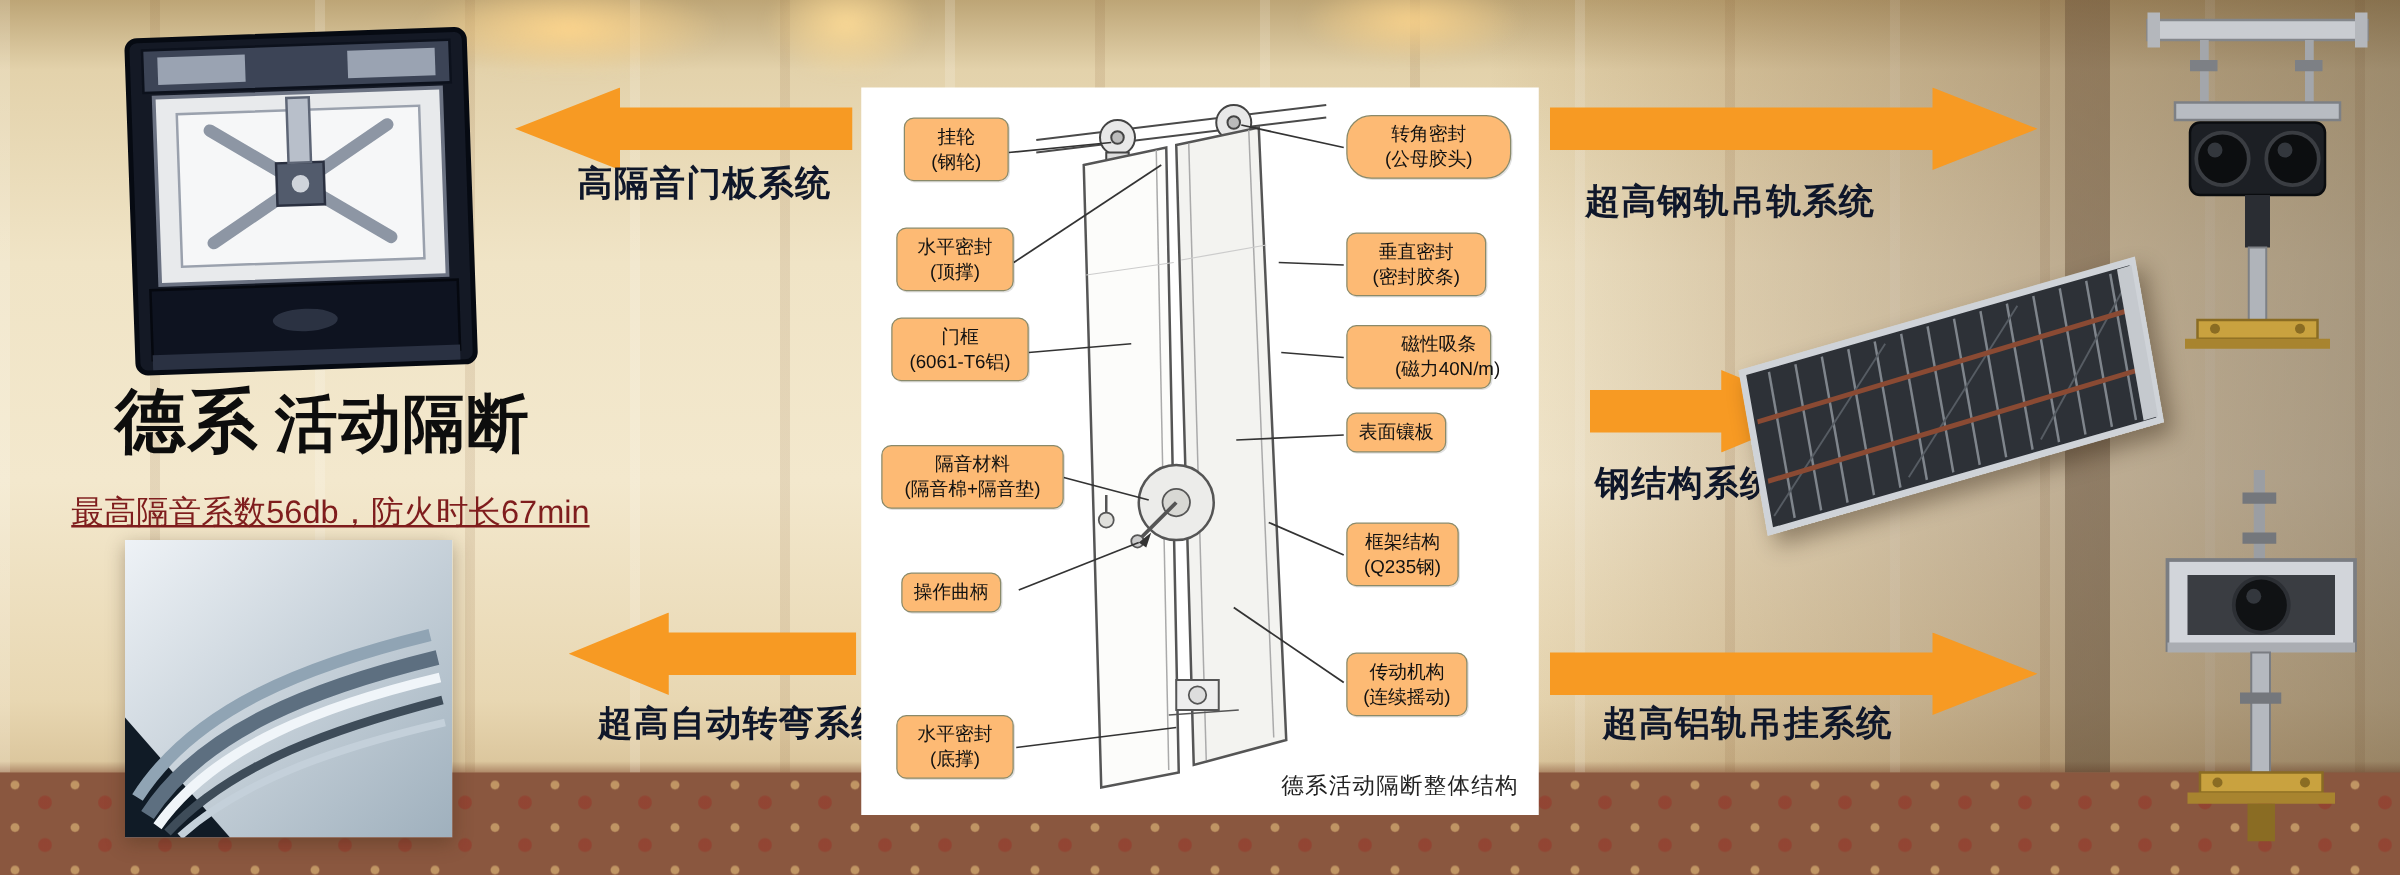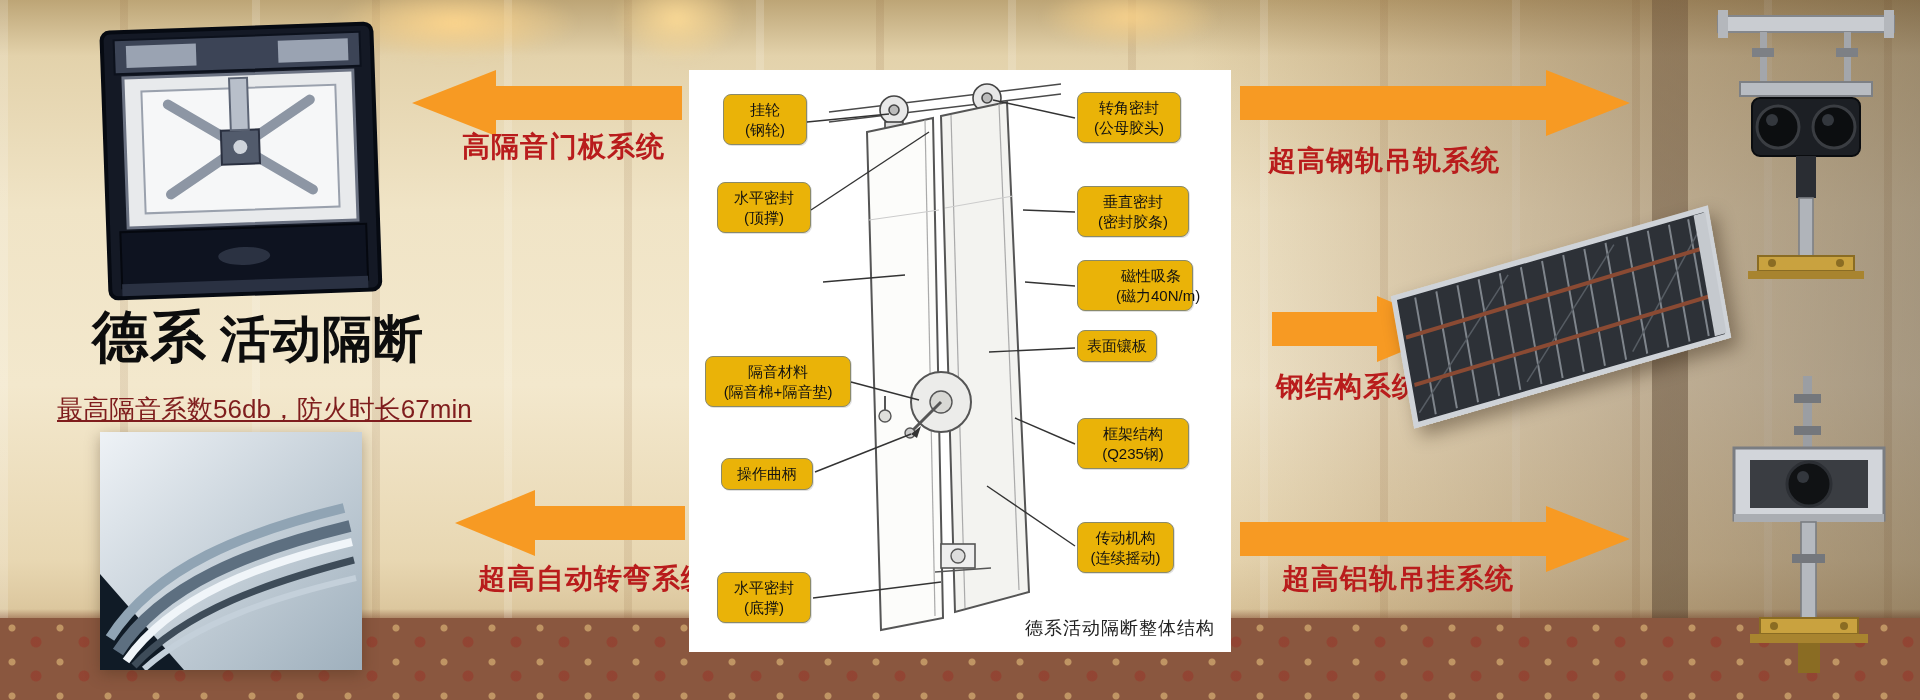--- a/index.html
+++ b/index.html
@@ -39,26 +39,26 @@
   
   figure.photo { position:absolute; }
   .photo-topleft { left:100px; top:22px; width:282px; height:284px; transform:rotate(-2deg); }
   .photo-bottomleft { left:100px; top:432px; width:262px; height:238px; box-shadow:0 4px 14px rgba(60,40,20,.35); }
   .photo-truss { left:1396px; top:250px; width:330px; height:134px; transform:rotate(-16deg) skewX(-6deg); box-shadow:6px 10px 18px rgba(40,25,10,.4); }
   .photo-righttop { left:1700px; top:8px; width:212px; height:282px; }
   .photo-rightbottom { left:1706px; top:376px; width:206px; height:306px; }
 
   
   .arrow { position:absolute; }
-  .sys-label { position:absolute; font-size:28px; font-weight:700; color:#b91c1c; white-space:nowrap; letter-spacing:1px; }
+  .sys-label { position:absolute; font-size:28px; font-weight:700; color:#0f172a; white-space:nowrap; letter-spacing:1px; }
 
   
   .diagram { position:absolute; left:689px; top:70px; width:542px; height:582px; background:#ffffff; }
   .diagram-art { position:absolute; inset:0; }
-  .callout { position:absolute; background:#eab308; border:1px solid #8a8a6a; border-radius:8px;
+  .callout { position:absolute; background:#fdba74; border:1px solid #8a8a6a; border-radius:8px;
     padding:5px 6px; text-align:center; font-size:15px; line-height:1.3; color:#111;
     box-shadow:1px 1px 0 rgba(0,0,0,.12); }
   .callout span { display:block; white-space:nowrap; }
   .callout span:empty { display:none; }
   .diagram-caption { position:absolute; right:16px; bottom:12px; font-size:18px; color:#222; letter-spacing:1px;text-align:center; }
 </style>
 </head>
 <body>
 
 <div class="stage">
@@ -205,48 +205,52 @@
     </svg>
 
     <div class="callout" style="left:34px; top:24px; width:84px;">
       <span>挂轮</span>
         <span>(钢轮)</span>
     </div>
     <div class="callout" style="left:28px; top:112px; width:94px;">
       <span>水平密封</span>
         <span>(顶撑)</span>
     </div>
+    <div class="callout" style="left:24px; top:184px; width:110px;">
+      <span>门框</span>
+        <span>(6061-T6铝)</span>
+    </div>
     <div class="callout" style="left:16px; top:286px; width:146px;">
       <span>隔音材料</span>
         <span>(隔音棉+隔音垫)</span>
     </div>
-    <div class="callout" style="left:32px; top:388px; width:92px;">
+    <div class="callout" style="left:32px; top:388px; width:80px;">
       <span>操作曲柄</span>
     </div>
     <div class="callout" style="left:28px; top:502px; width:94px;">
       <span>水平密封</span>
         <span>(底撑)</span>
     </div>
 
-    <div class="callout" style="left:388px; top:22px; width:104px;">
+    <div class="callout" style="left:388px; top:22px; width:132px;border-radius:20px;">
       <span>转角密封</span>
         <span>(公母胶头)</span>
     </div>
     <div class="callout" style="left:388px; top:116px; width:112px;">
       <span>垂直密封</span>
         <span>(密封胶条)</span>
     </div>
     <div class="callout" style="left:388px; top:190px; width:116px;padding-left:38px;">
       <span>磁性吸条</span>
         <span>(磁力40N/m)</span>
     </div>
     <div class="callout" style="left:388px; top:260px; width:80px;">
       <span>表面镶板</span>
     </div>
-    <div class="callout" style="left:388px; top:348px; width:112px;">
+    <div class="callout" style="left:388px; top:348px; width:90px;">
       <span>框架结构</span>
         <span>(Q235钢)</span>
     </div>
     <div class="callout" style="left:388px; top:452px; width:97px;">
       <span>传动机构</span>
         <span>(连续摇动)</span>
     </div>
 
     <div class="diagram-caption">德系活动隔断整体结构</div>
   </section>

